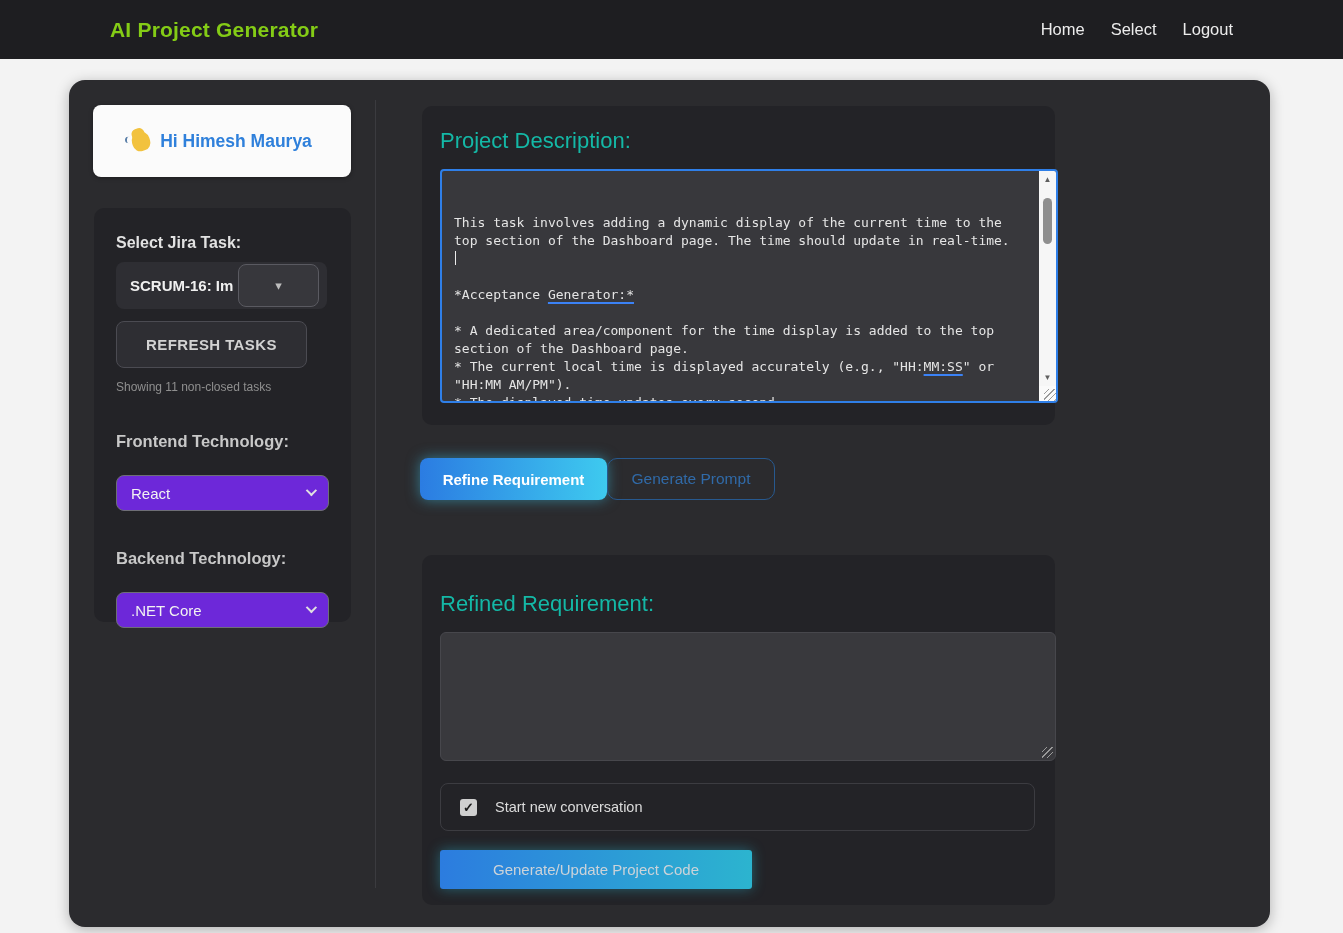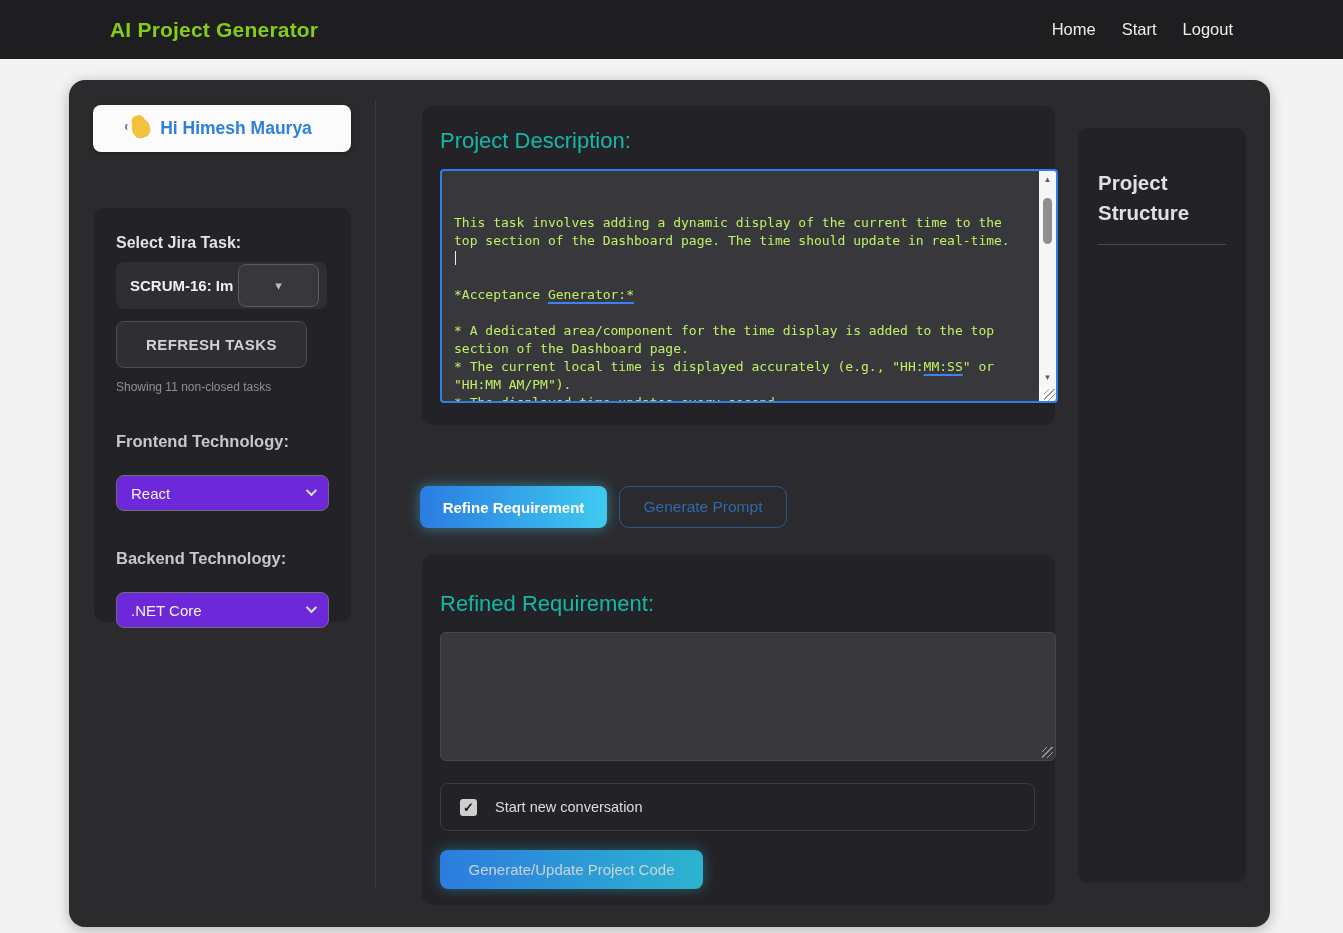--- a/index.html
+++ b/index.html
@@ -19,21 +19,21 @@
   .shell {
     position:relative; margin:21px 0 0 69px; width:1201px; height:847px;
     background:#2b2b2e; border-radius:16px; box-shadow:0 3px 14px rgba(0,0,0,.28);
   }
   .vdivider { position:absolute; left:306px; top:20px; height:788px; width:1px; background:#3b3b3f; }
 
   .card { background:#232327; border-radius:10px; position:absolute; }
 
   
   .greeting {
-    position:absolute; left:24px; top:25px; width:258px; height:47px;
+    position:absolute; left:24px; top:25px; width:258px; height:72px;
     background:#fbfbfb; border-radius:8px; display:flex; align-items:center;
     justify-content:center; gap:10px; box-shadow:0 1px 4px rgba(0,0,0,.35);
   }
   .wave { position:relative; width:18px; height:19px; background:#f2c23e;
     border-radius:45% 45% 42% 42%; transform:rotate(-18deg); }
   .wave::before { content:""; position:absolute; top:-4px; left:2px; width:13px; height:9px;
     background:#f2c23e; border-radius:5px 5px 0 0; }
   .wave::after { content:""; position:absolute; left:-6px; top:1px; width:7px; height:7px;
     border-left:2px solid #5a7fa8; border-radius:50%; transform:rotate(20deg); }
   .greeting-text { color:#2f80db; font-weight:700; font-size:17.5px; }
@@ -66,39 +66,39 @@
     border-right:2px solid #e0e0e0; border-bottom:2px solid #e0e0e0;
     transform:rotate(45deg) translateY(-2px); }
 
   
   .desc-card { left:353px; top:26px; width:633px; height:319px; padding:22px 18px; }
   .card-title { font-weight:400; font-size:22px; color:#14b8a6; }
 
   .ta-wrap { margin-top:15px; width:618px; height:234px; background:#38383c;
     border:2px solid #2f7fe8; border-radius:4px; display:flex; overflow:hidden; cursor:text; }
   .ta-text { flex:1; padding:7px 0 16px 12px; font-family:"DejaVu Sans Mono", monospace;
-    font-size:13px; line-height:18px; color:#bef264; white-space:pre-wrap; overflow:hidden; }
+    font-size:13px; line-height:18px; color:#e5e5e5; white-space:pre-wrap; overflow:hidden; }
   .ta-text-inner { display:block; width:71ch; }
   .misspell { text-decoration:underline; text-decoration-color:#3b82f6;
     text-decoration-thickness:2px; text-underline-offset:3px; }
   .caret { display:inline-block; width:1px; height:14px; background:#ececec;
     vertical-align:-2px; margin-left:1px; }
 
   .scrollbar { width:17px; background:#f6f6f6; display:flex; flex-direction:column; }
   .sb-arrow { height:17px; display:flex; align-items:center; justify-content:center;
     color:#5f5f5f; font-size:8px; cursor:pointer; }
   .sb-track { flex:1; position:relative; }
   .sb-thumb { position:absolute; left:4px; top:10px; width:9px; height:46px;
     background:#8f8f8f; border-radius:5px; cursor:pointer; }
   .sb-resize { height:15px; background:#fafafa; cursor:nwse-resize;
     background-image:repeating-linear-gradient(135deg, transparent 0 3px, #9a9a9a 3px 4px);
     background-size:12px 12px; background-repeat:no-repeat; background-position:right bottom; }
 
   
-  .actions { position:absolute; left:351px; top:406px; display:flex; gap:12px; }
+  .actions { position:absolute; left:351px; top:378px; display:flex; }
   .refine-btn { width:187px; height:42px; border:none; border-radius:8px;
     background:linear-gradient(90deg,#2b7ce2,#3ecaef); color:#fff; font-size:15px;
     font-weight:600; font-family:inherit; cursor:pointer;
     box-shadow:0 0 14px rgba(62,201,239,.5); }
   .gp-btn { width:168px; height:42px; background:transparent; border:1px solid #27598f;
     border-radius:10px; color:#306aa8; font-size:15.5px; font-family:Liberation Sans, sans-serif; cursor:pointer; }
 
   
   .refined-card { left:353px; top:475px; width:633px; height:350px; padding:36px 18px 20px; }
   .refined-ta { position:relative; margin-top:15px; width:616px; height:129px;
@@ -109,37 +109,37 @@
 
   .chk-row { margin-top:22px; width:595px; height:48px; border:1px solid #3c3c41;
     border-radius:8px; display:flex; align-items:center; padding-left:19px; gap:18px; }
   .checkbox { width:17px; height:17px; background:#cfcfcf; border-radius:3px;
     display:flex; align-items:center; justify-content:center; cursor:pointer; }
   .checkbox .check-glyph { color:#1b1b1b; font-size:13px; font-weight:700;
     visibility:hidden; line-height:1; }
   .checkbox.checked .check-glyph { visibility:visible; }
   .chk-label { color:#dcdcdc; font-size:14.5px; }
 
-  .gen-btn { margin-top:19px; width:263px; height:39px; border:none; border-radius:8px;
+  .gen-btn { margin-top:19px; width:312px; height:39px; border:none; border-radius:3px;
     background:linear-gradient(90deg,#2c7cdf,#2cb4cf); color:#ccd3d9; font-size:15px;
     font-family:inherit; cursor:pointer; box-shadow:0 0 13px rgba(44,180,207,.45); }
 
   
   .right-card { left:1009px; top:48px; width:168px; height:755px; padding:40px 20px; }
   .right-title { font-weight:700; font-size:20.5px; line-height:30px; color:#e0e0e0; width:110px; }
   .right-hr { margin-top:16px; border:none; border-top:1px solid #4a4a4a; width:128px; }
 </style>
 </head>
 <body>
 
 <div class="navbar">
   <div class="brand">AI Project Generator</div>
   <div class="nav-links">
     <span class="nav-link">Home</span>
-    <span class="nav-link">Start</span>
+    <span class="nav-link">Select</span>
     <span class="nav-link">Logout</span>
   </div>
 </div>
 
 <div class="shell">
   <div class="vdivider"></div>
 
   <div class="greeting">
     <span class="wave"></span>
     <span class="greeting-text">Hi Himesh Maurya</span>
@@ -211,17 +211,13 @@
     <div class="chk-row">
       <span class="checkbox checked">
         <span class="check-glyph">✓</span>
       </span>
       <span class="chk-label">Start new conversation</span>
     </div>
 
     <button class="gen-btn">Generate/Update Project Code</button>
   </div>
 
-  <div class="card right-card">
-    <div class="right-title">Project Structure</div>
-    <hr class="right-hr">
-  </div>
 </div>
 
 </body></html>

